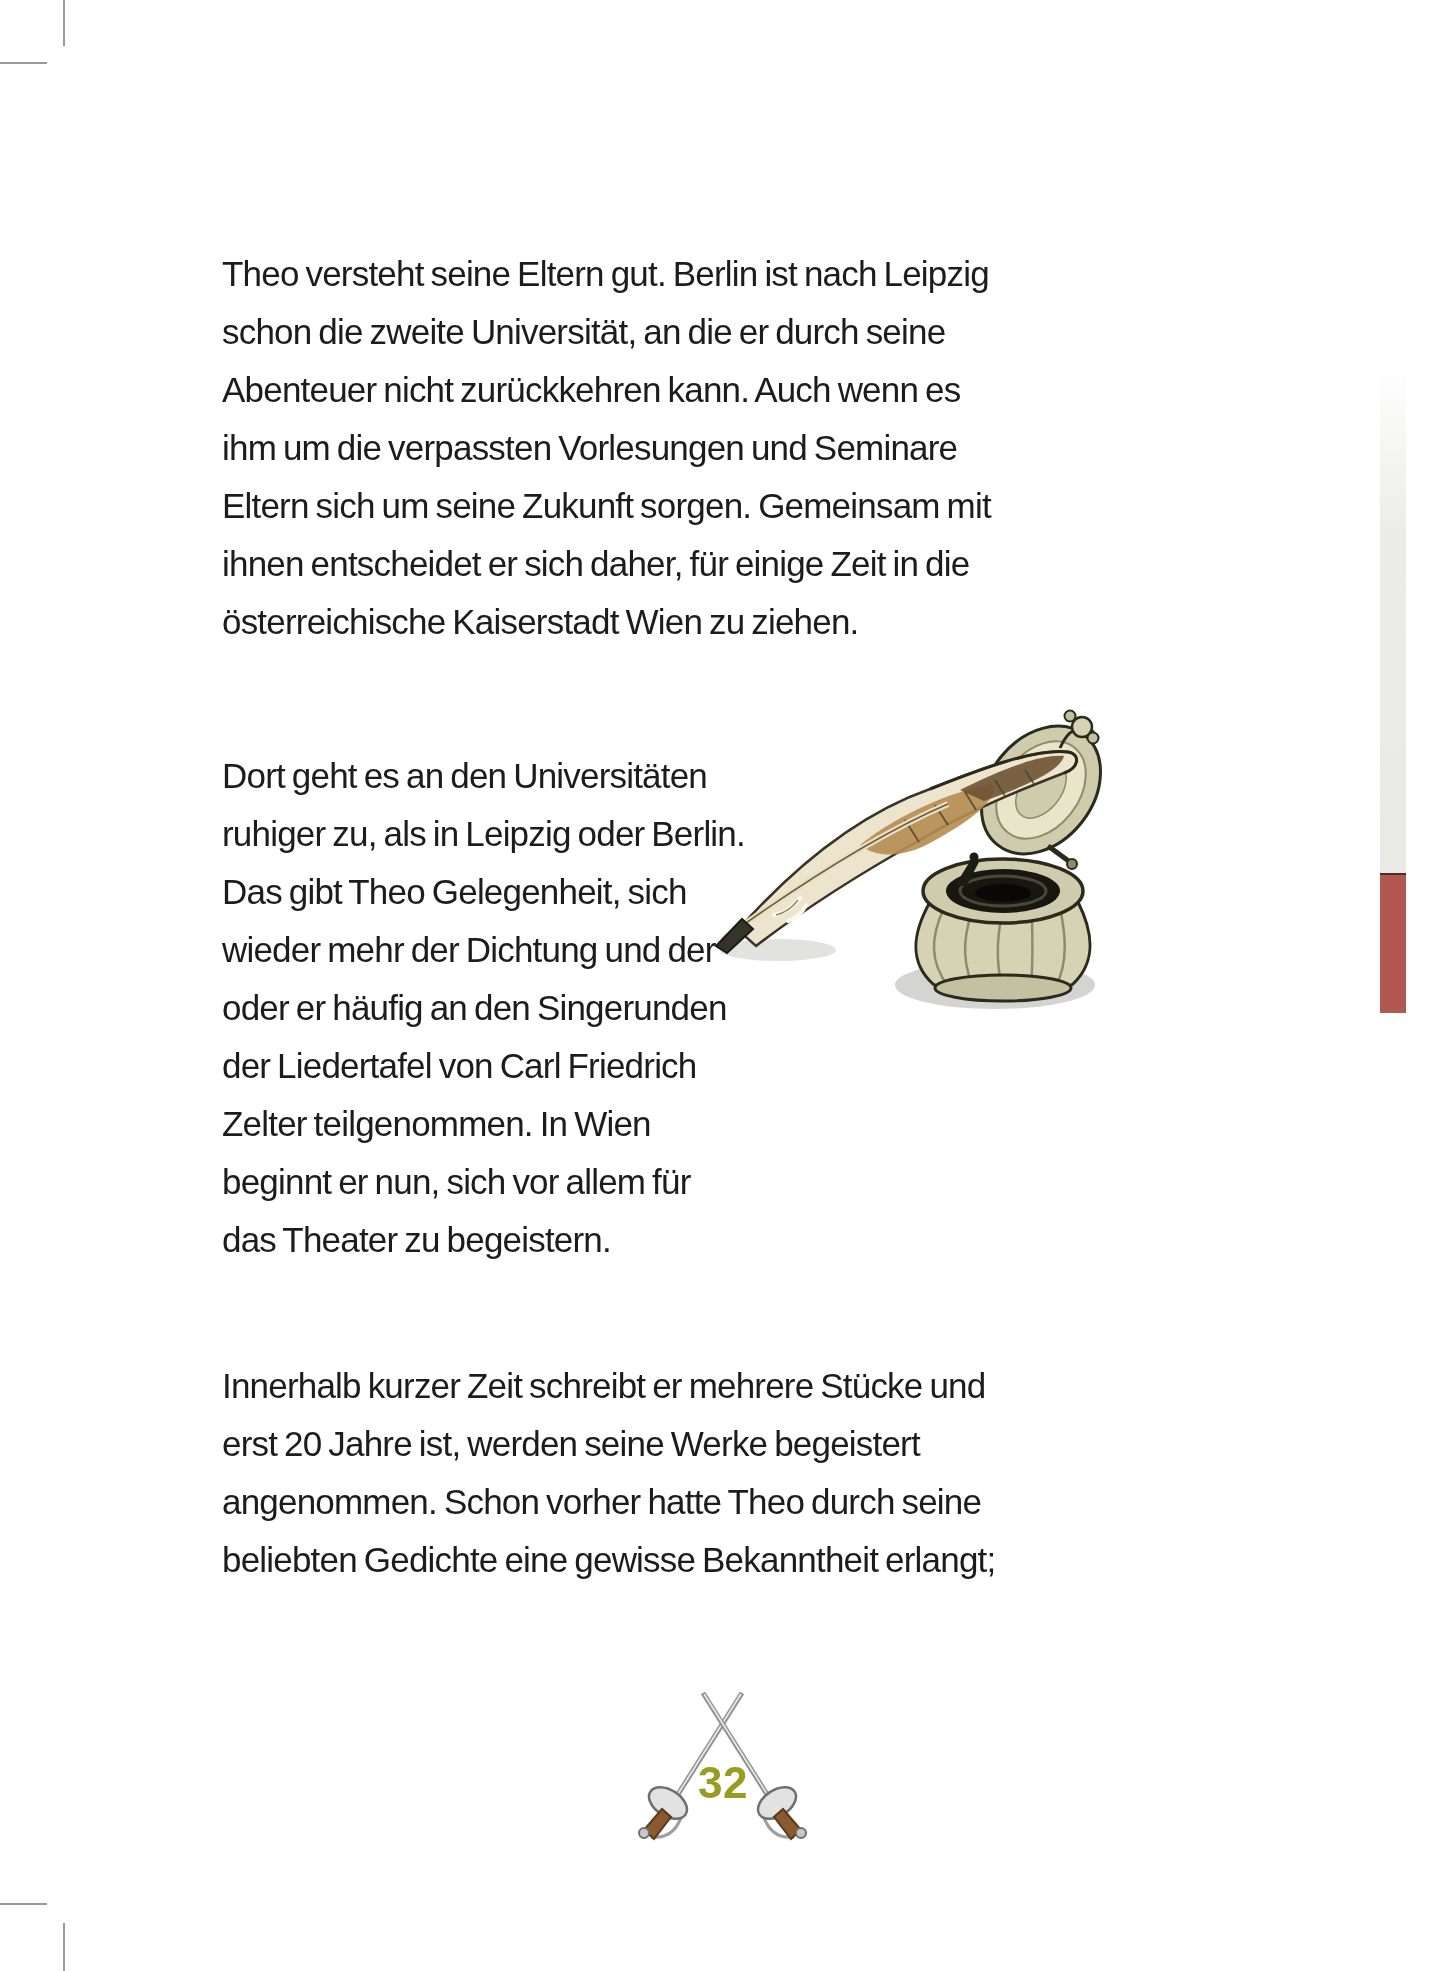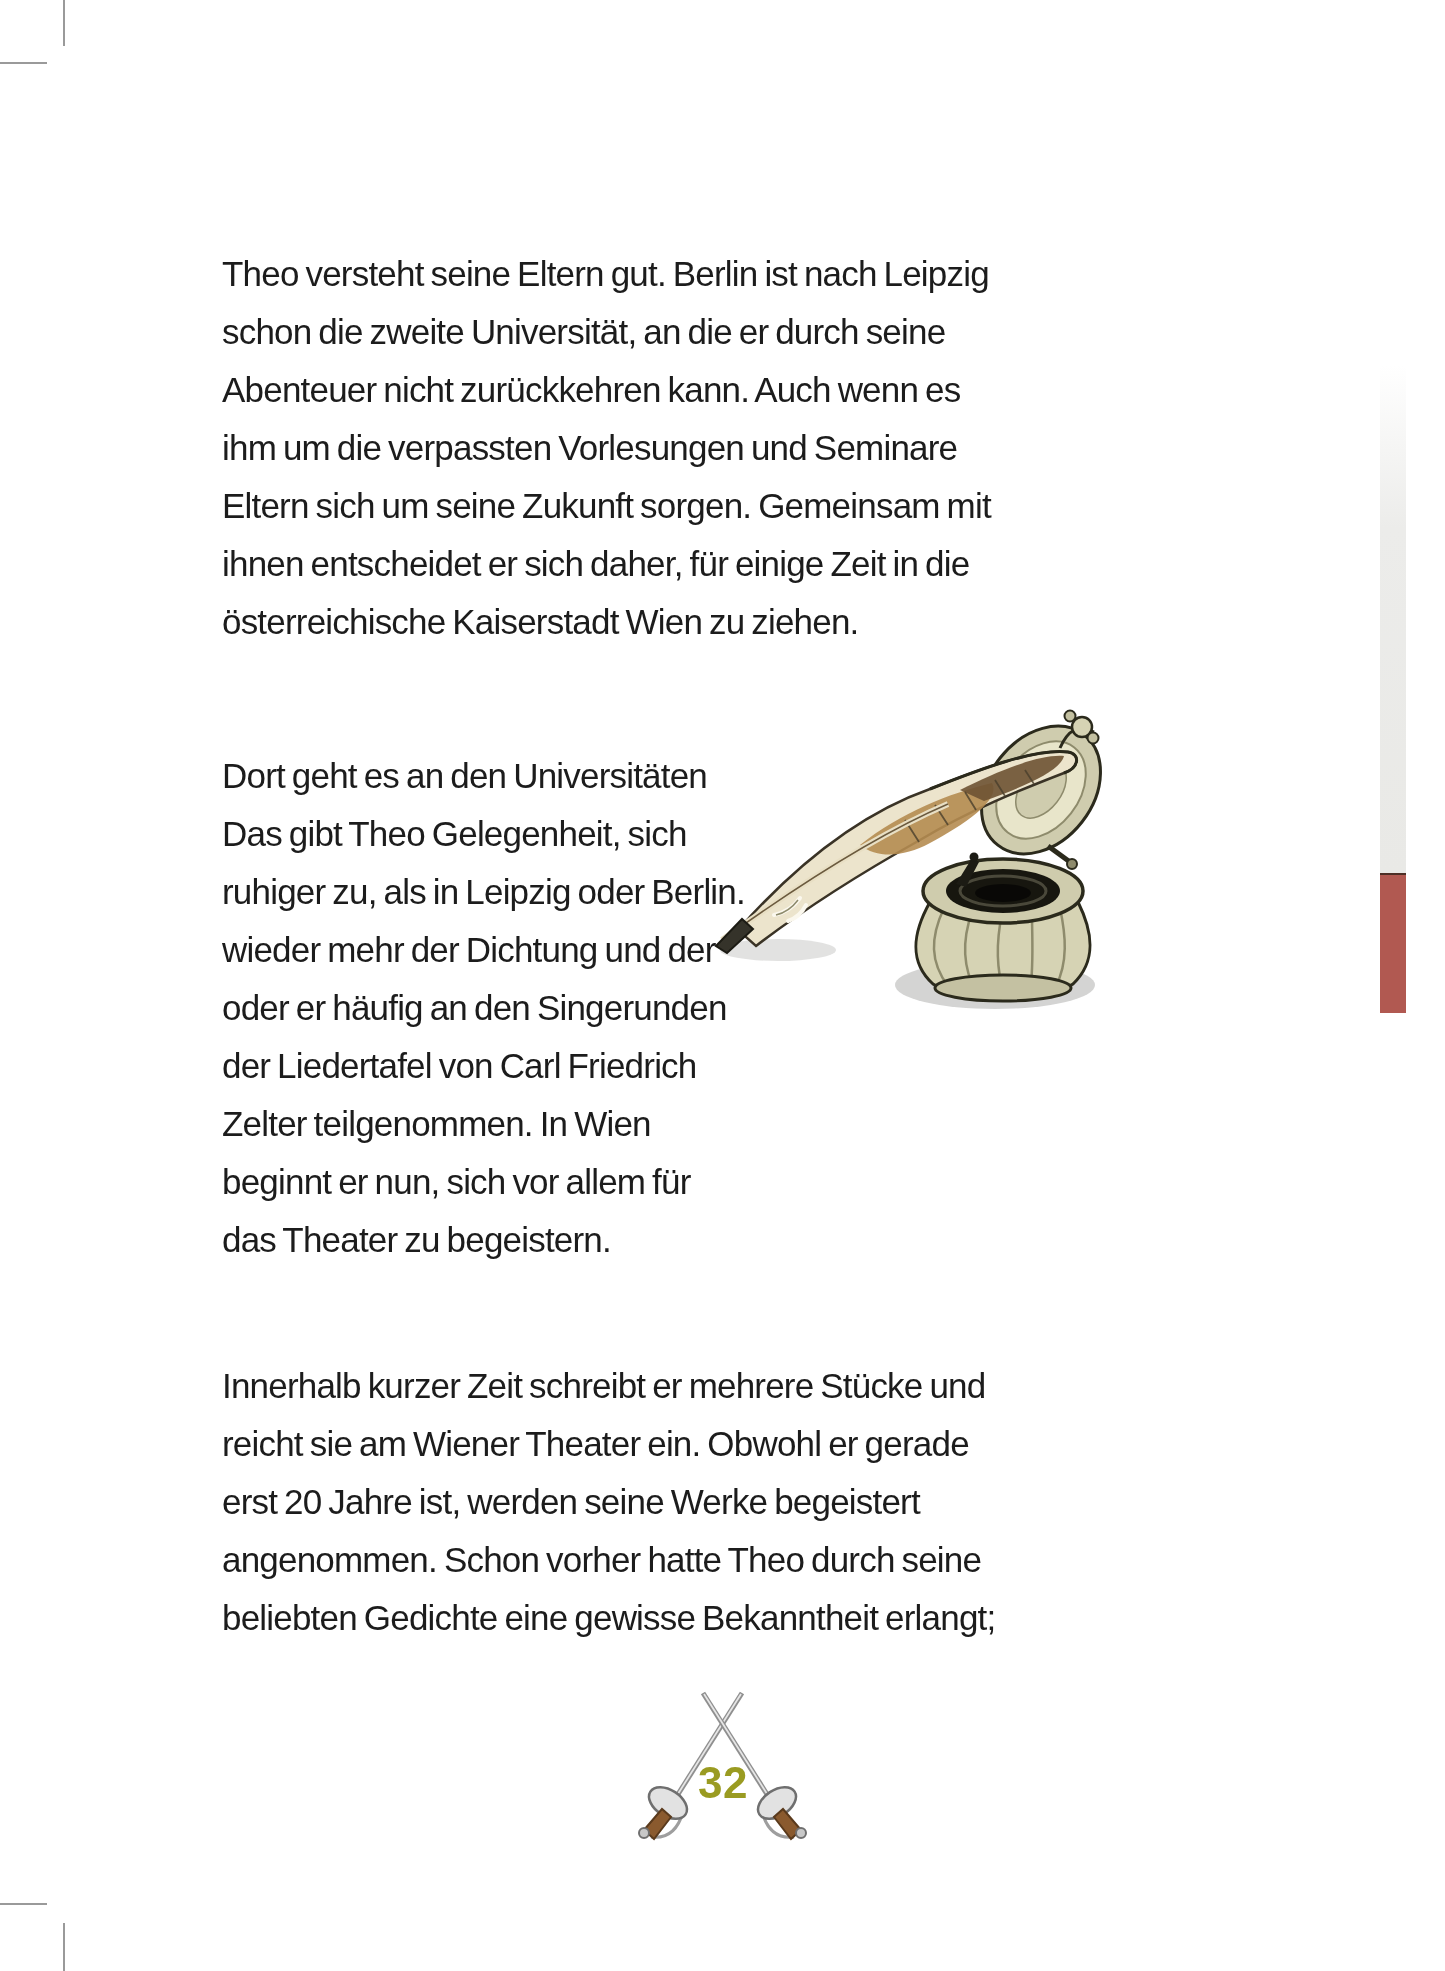--- a/index.html
+++ b/index.html
@@ -65,32 +65,31 @@
       <div class="tline">Theo versteht seine Eltern gut. Berlin ist nach Leipzig</div>
       <div class="tline">schon die zweite Universität, an die er durch seine</div>
       <div class="tline">Abenteuer nicht zurückkehren kann. Auch wenn es</div>
       <div class="tline">ihm um die verpassten Vorlesungen und Seminare</div>
       <div class="tline">Eltern sich um seine Zukunft sorgen. Gemeinsam mit</div>
       <div class="tline">ihnen entscheidet er sich daher, für einige Zeit in die</div>
       <div class="tline">österreichische Kaiserstadt Wien zu ziehen.</div>
     </div>
   <div class="para p2">
       <div class="tline">Dort geht es an den Universitäten</div>
+      <div class="tline">ruhiger zu, als in Leipzig oder Berlin.</div>
       <div class="tline">Das gibt Theo Gelegenheit, sich</div>
-      <div class="tline">ruhiger zu, als in Leipzig oder Berlin.</div>
       <div class="tline">wieder mehr der Dichtung und der</div>
       <div class="tline">oder er häufig an den Singerunden</div>
       <div class="tline">der Liedertafel von Carl Friedrich</div>
       <div class="tline">Zelter teilgenommen. In Wien</div>
       <div class="tline">beginnt er nun, sich vor allem für</div>
       <div class="tline">das Theater zu begeistern.</div>
     </div>
   <div class="para p3">
       <div class="tline">Innerhalb kurzer Zeit schreibt er mehrere Stücke und</div>
-      <div class="tline">reicht sie am Wiener Theater ein. Obwohl er gerade</div>
       <div class="tline">erst 20 Jahre ist, werden seine Werke begeistert</div>
       <div class="tline">angenommen. Schon vorher hatte Theo durch seine</div>
       <div class="tline">beliebten Gedichte eine gewisse Bekanntheit erlangt;</div>
     </div>
 
   <svg class="illu-inkwell" viewBox="690 580 420 440" xmlns="http://www.w3.org/2000/svg" aria-hidden="true">
 
     <ellipse cx="995" cy="985" rx="100" ry="24" fill="#c6c6c4" opacity="0.75"></ellipse>
     <ellipse cx="778" cy="950" rx="58" ry="11" fill="#cfcfcd" opacity="0.6"></ellipse>
 

